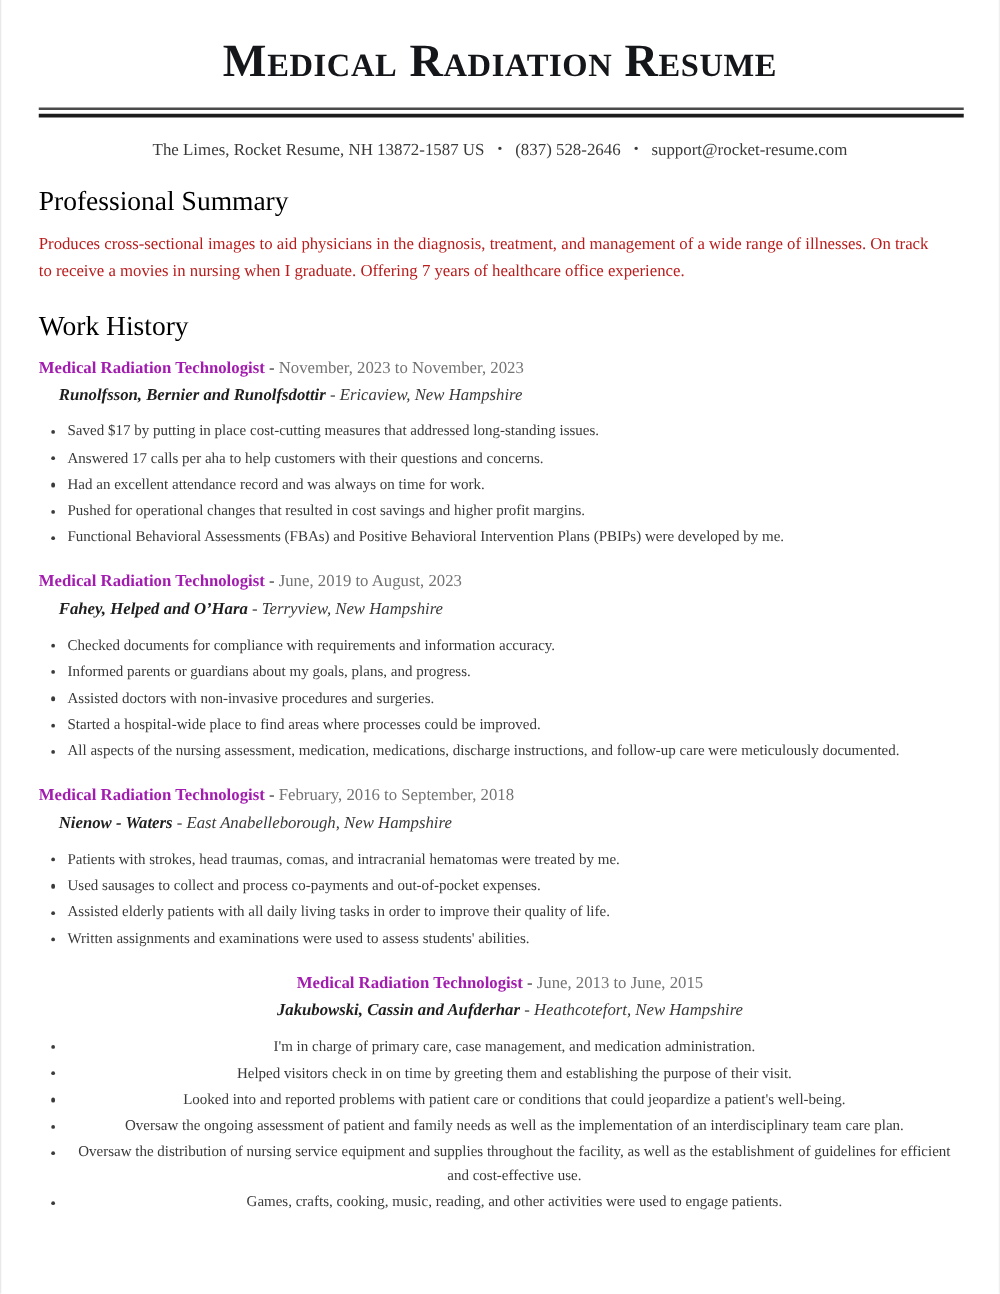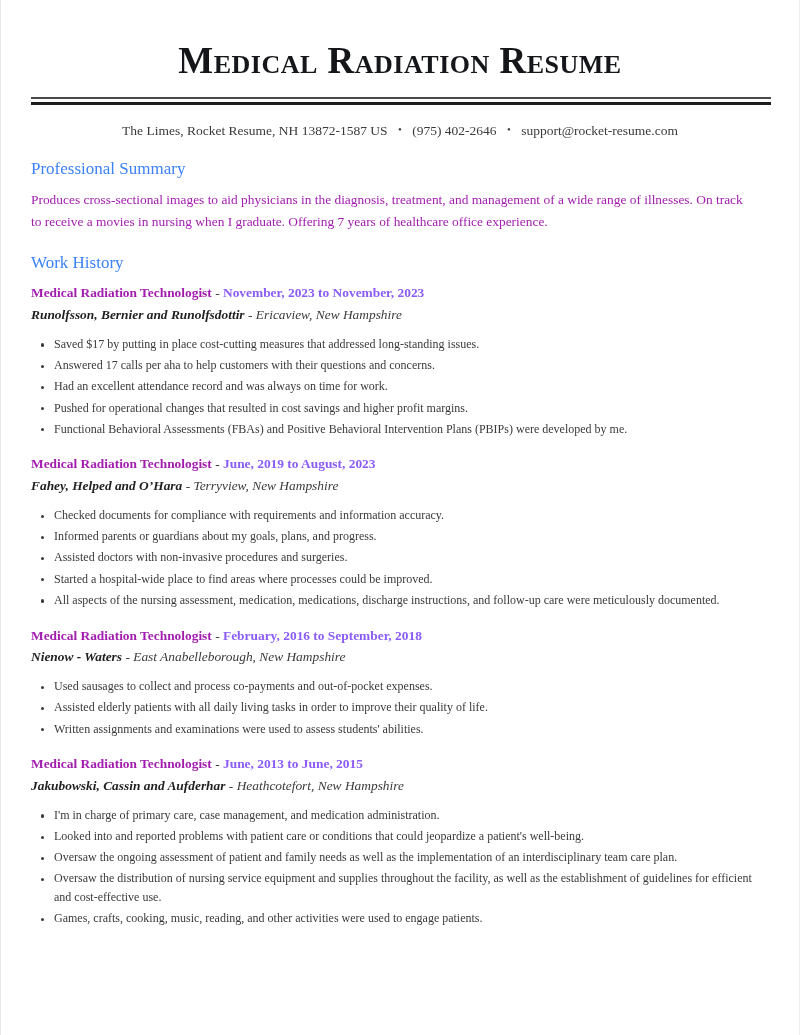--- a/index.html
+++ b/index.html
@@ -30,22 +30,22 @@
   
   .doc-title {
     text-align: center;
     font-family: "Liberation Serif", "DejaVu Serif", serif;
     font-variant: small-caps;
     font-weight: 700;
     font-size: 37px;
     line-height: 1.05;
     letter-spacing: 0.5px;
     color: #15161a;
-    margin: 0;
-    padding-top: 42px;
+    margin: 11px;
+    padding-top: 20px;
     white-space: nowrap;
   }
   .rule-group {
     margin-top: 16px;
     width: 740px;
   }
   .rule-thin {
     height: 2px;
     background: #4a4a4a;
     width: 100%;
@@ -75,59 +75,60 @@
     color: #3a3a3a;
   }
 
   
   .section {
     margin-top: 20px;
   }
   .section-title {
     font-family: "Liberation Serif", "DejaVu Serif", serif;
     font-weight: 400;
-    font-size: 17px;
-    color: #3b82f6;
+    font-size: 22px;
+    color: #000000;
     margin: 0 0 11px 0;
     line-height: 1.15;
   }
   .summary-text {
     font-size: 13.4px;
     line-height: 1.62;
-    color: #a21caf;
+    color: #b91c1c;
     margin: 0;
     max-width: 714px;
     text-align: left;
   }
 
   
   .entry {
     margin-bottom: 16px;
   }
-  .entry:last-child { margin-bottom: 0; }
+  .entry:last-child { margin-bottom: 0; text-align: center; }
   .entry-line-1 {
     font-size: 13.4px;
     line-height: 1.55;
     color: #2a2a2a;
   }
   .entry-role {
     font-weight: 700;
     color: #a21caf;
   }
   .entry-dash {
     color: #3a3a3a;
   }
   .entry-dates {
-    font-weight: 700;
-    color: #8b5cf6;
+    font-weight: 400;
+    color: #737373;
   }
   .entry-line-2 {
     font-size: 13.4px;
     line-height: 1.55;
     margin-top: 1px;
+    margin-left: 16px;
   }
   .entry-company {
     font-weight: 700;
     font-style: italic;
     color: #1f1f1f;
   }
   .entry-location {
     font-style: italic;
     font-weight: 400;
     color: #3a3a3a;
@@ -168,21 +169,21 @@
 
     <div class="rule-group">
       <div class="rule-thin"></div>
       <div class="rule-gap"></div>
       <div class="rule-thick"></div>
     </div>
 
     <div class="contact-line">
       <span>The Limes, Rocket Resume, NH 13872-1587 US</span>
       <span class="contact-sep">•</span>
-      <span>(975) 402-2646</span>
+      <span>(837) 528-2646</span>
       <span class="contact-sep">•</span>
       <span>support@rocket-resume.com</span>
     </div>
 
     <div class="section">
       <h2 class="section-title">Professional Summary</h2>
       <p class="summary-text">Produces cross-sectional images to aid physicians in the diagnosis, treatment, and management of a wide range of illnesses. On track to receive a movies in nursing when I graduate. Offering 7 years of healthcare office experience.</p>
     </div>
 
     <div class="section">
@@ -233,39 +234,41 @@
           <span class="entry-role">Medical Radiation Technologist</span>
           <span class="entry-dash">-</span>
           <span class="entry-dates">February, 2016 to September, 2018</span>
         </div>
         <div class="entry-line-2">
           <span class="entry-company">Nienow - Waters</span>
           <span class="entry-location">-</span>
           <span class="entry-location">East Anabelleborough, New Hampshire</span>
         </div>
         <ul class="bullets">
+          <li>Patients with strokes, head traumas, comas, and intracranial hematomas were treated by me.</li>
           <li>Used sausages to collect and process co-payments and out-of-pocket expenses.</li>
           <li>Assisted elderly patients with all daily living tasks in order to improve their quality of life.</li>
           <li>Written assignments and examinations were used to assess students' abilities.</li>
         </ul>
       </div>
 
       <div class="entry">
         <div class="entry-line-1">
           <span class="entry-role">Medical Radiation Technologist</span>
           <span class="entry-dash">-</span>
           <span class="entry-dates">June, 2013 to June, 2015</span>
         </div>
         <div class="entry-line-2">
           <span class="entry-company">Jakubowski, Cassin and Aufderhar</span>
           <span class="entry-location">-</span>
           <span class="entry-location">Heathcotefort, New Hampshire</span>
         </div>
         <ul class="bullets">
           <li>I'm in charge of primary care, case management, and medication administration.</li>
+          <li>Helped visitors check in on time by greeting them and establishing the purpose of their visit.</li>
           <li>Looked into and reported problems with patient care or conditions that could jeopardize a patient's well-being.</li>
           <li>Oversaw the ongoing assessment of patient and family needs as well as the implementation of an interdisciplinary team care plan.</li>
           <li>Oversaw the distribution of nursing service equipment and supplies throughout the facility, as well as the establishment of guidelines for efficient and cost-effective use.</li>
           <li>Games, crafts, cooking, music, reading, and other activities were used to engage patients.</li>
         </ul>
       </div>
     </div>
 
   </div>
 </div>

